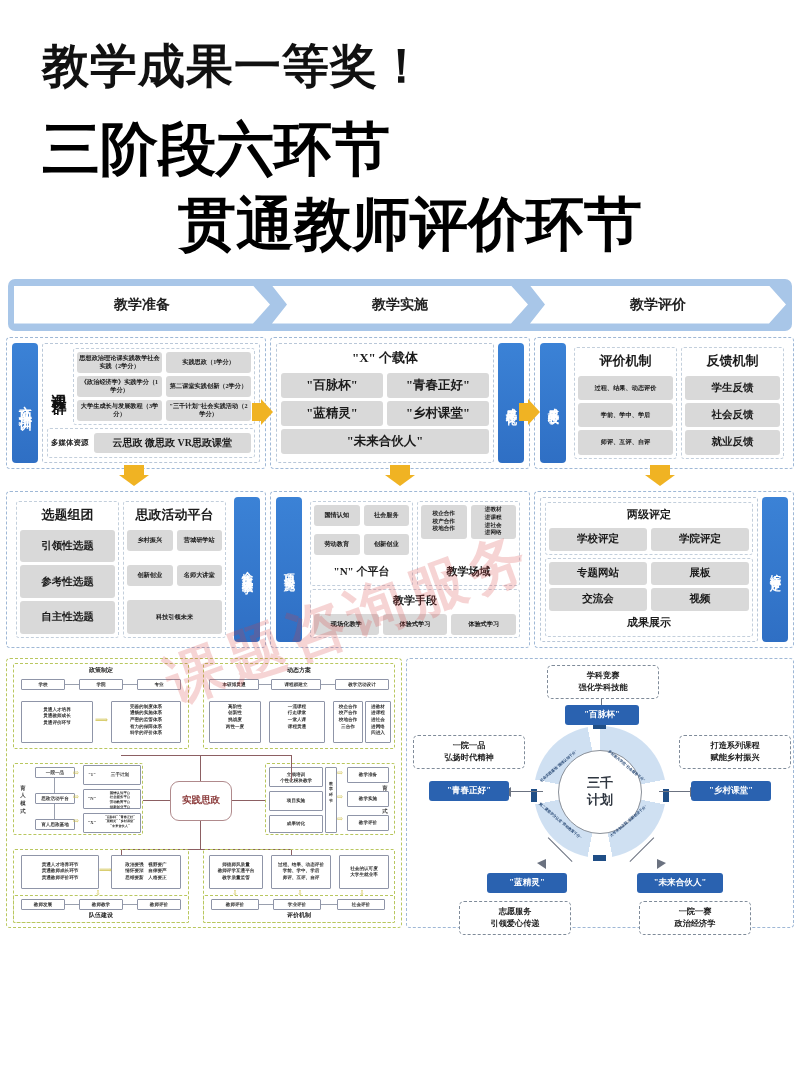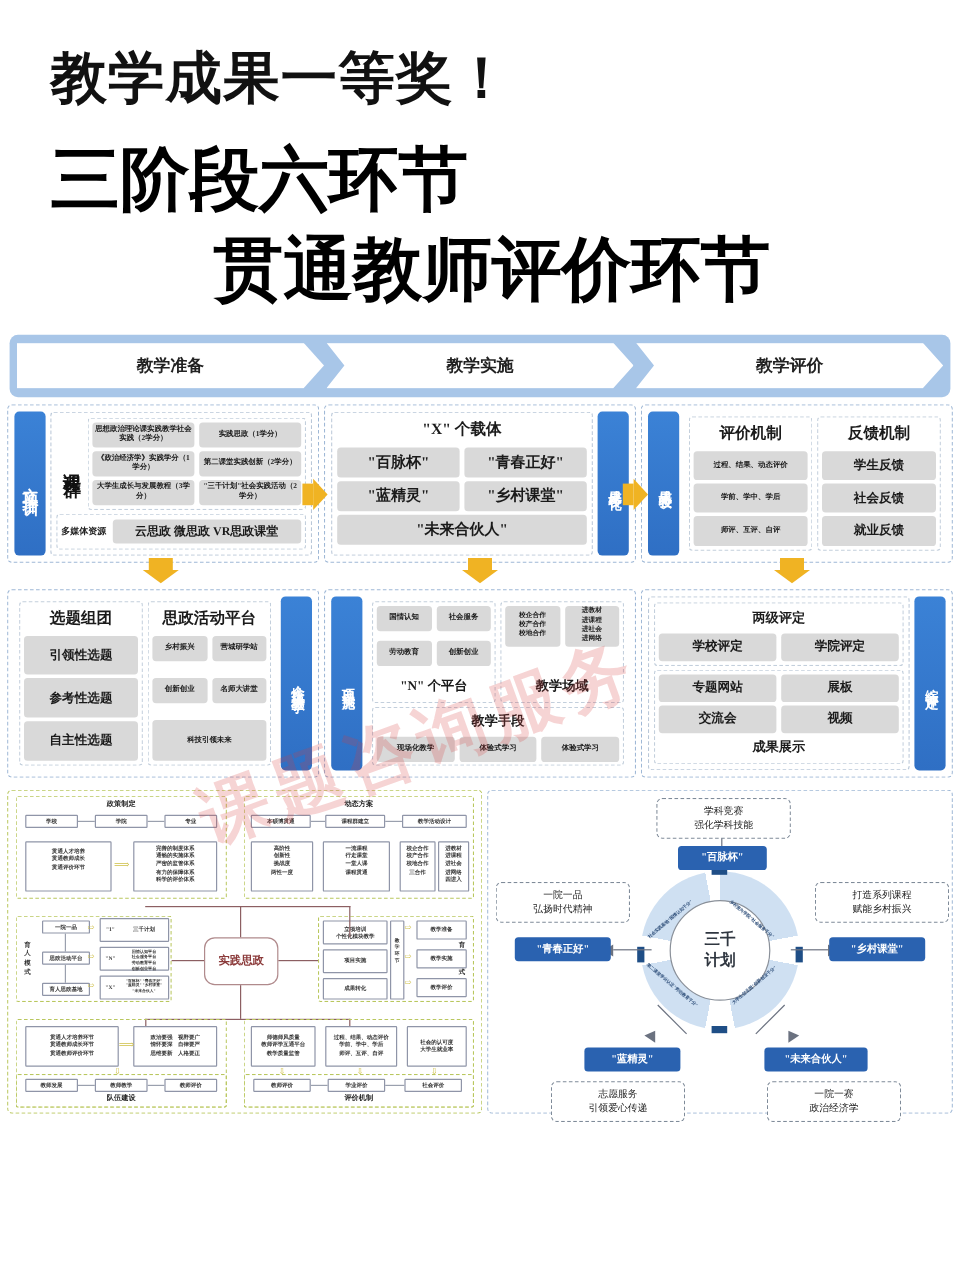--- a/index.html
+++ b/index.html
@@ -85,21 +85,21 @@
   .ring .outer { position:absolute; inset:0; border-radius:50%;
      background:conic-gradient(#cfe0f2 0 22%, #fff 22% 28%, #cfe0f2 28% 47%, #fff 47% 53%, #cfe0f2 53% 72%, #fff 72% 78%, #cfe0f2 78% 97%, #fff 97% 100%); }
   .ring .hole { position:absolute; inset:24px; border-radius:50%; background:#fff; border:1.2px solid #8a9099; }
   .ring .ctxt { position:absolute; inset:24px; display:flex; flex-direction:column; align-items:center; justify-content:center;
                 font-size:13px; font-weight:700; color:#2f3640; line-height:1.25; }
   .seg { position:absolute; width:13px; height:6px; background:#1f4e86; }
   .node { position:absolute; background:#2a62b0; color:#fff; font-size:8.6px; font-weight:700; border-radius:3px;
           display:flex; align-items:center; justify-content:center; text-align:center; padding:2px 3px; }
   .note { position:absolute; border:1px dashed #7f8b99; border-radius:5px; background:#fff;
           font-size:8.2px; color:#1d1d1d; text-align:center; line-height:1.45; display:flex; flex-direction:column;
-          align-items:center; justify-content:center; padding:3px 2px; font-weight:400; }
+          align-items:center; justify-content:center; padding:3px 2px; font-weight:700; }
   .ar { position:absolute; background:#6b7280; }
   .arh { position:absolute; width:0; height:0; }
   .arctxt { position:absolute; font-size:3.6px; color:#2f4f7a; font-weight:700; white-space:nowrap; }
 
   
   .wm { position:absolute; left:150px; top:540px; width:620px; transform:rotate(-20deg);
         font-size:58px; font-weight:900; color:rgba(214,58,58,0.22); letter-spacing:6px;
         font-family:"DejaVu Sans",sans-serif; pointer-events:none; z-index:50; white-space:nowrap; }
 </style>
 </head>

